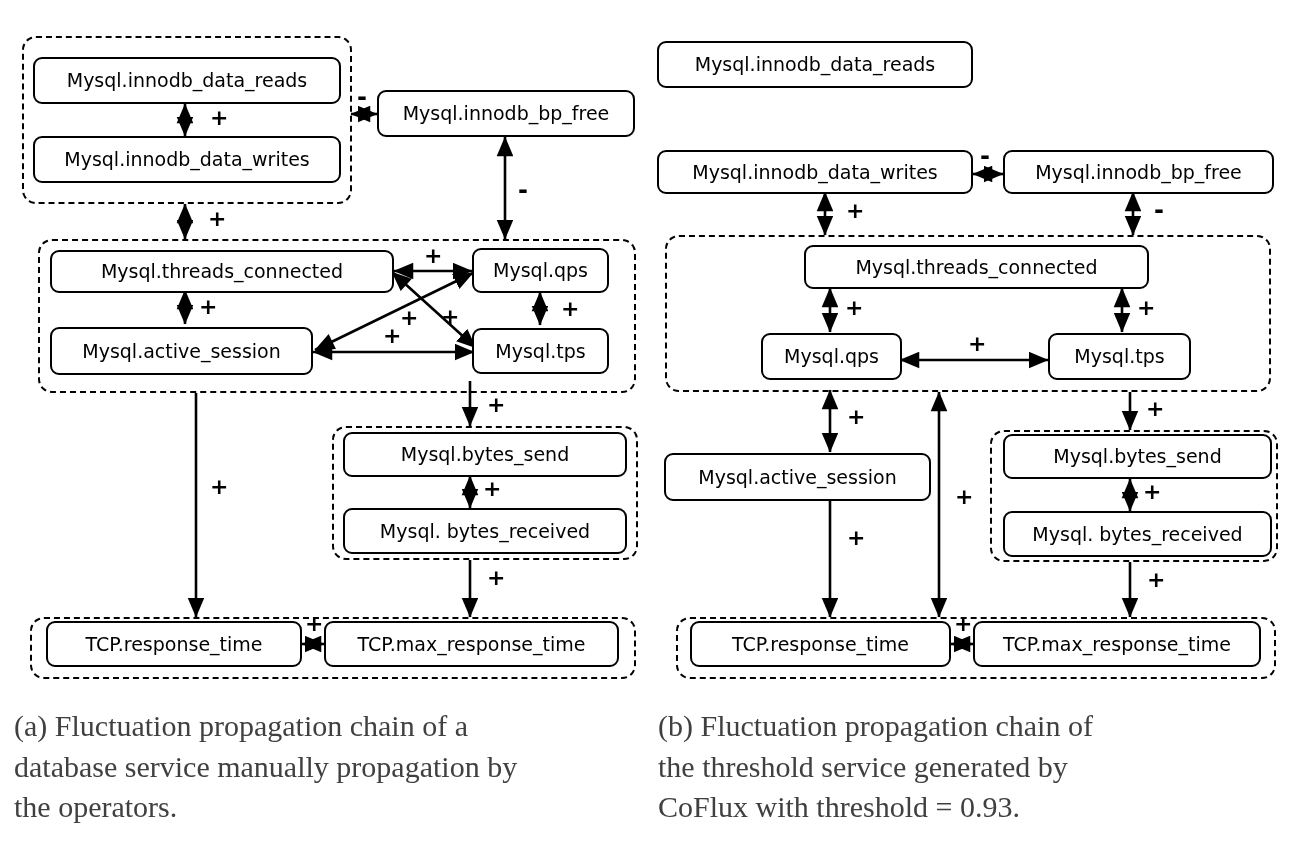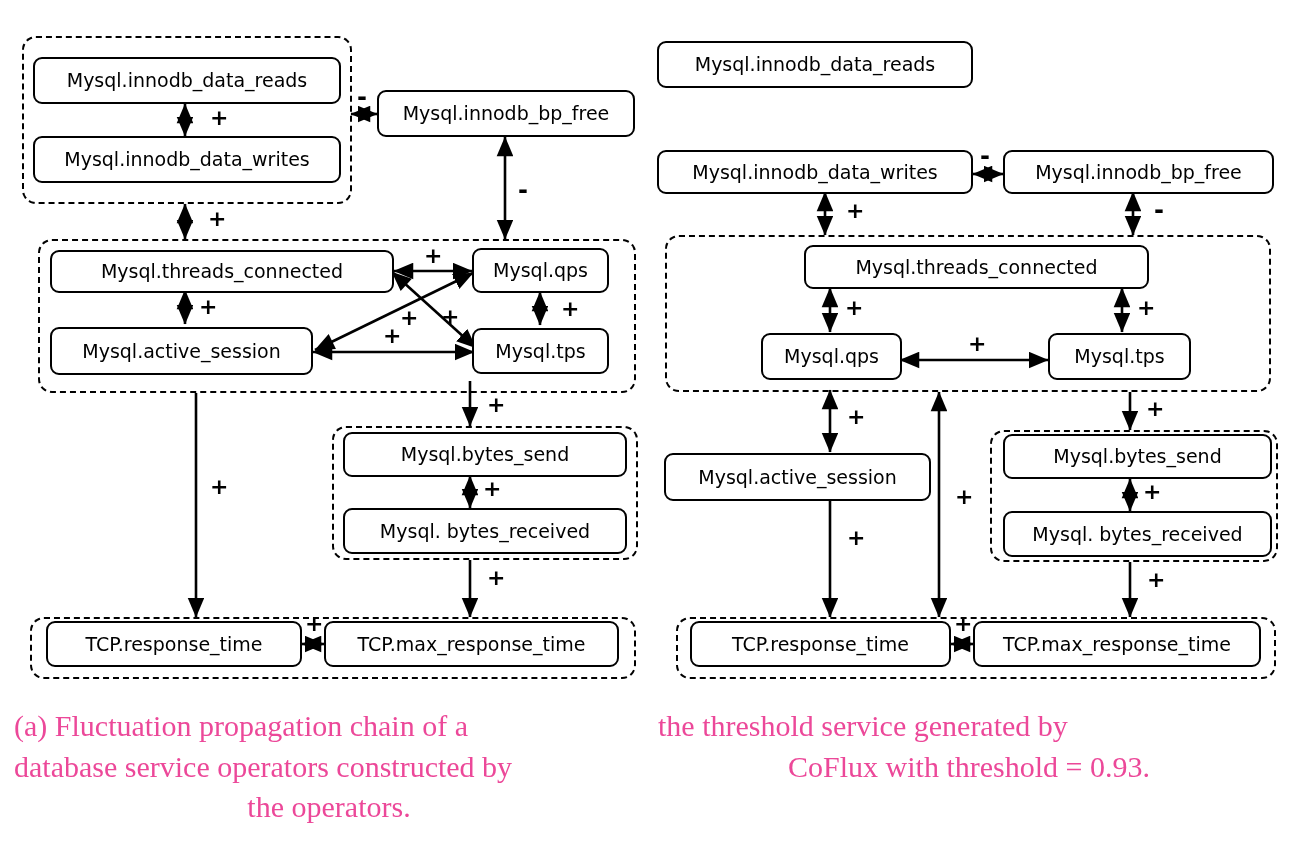--- a/index.html
+++ b/index.html
@@ -13,25 +13,25 @@
   .node{position:absolute;box-sizing:border-box;border:2px solid #000;border-radius:9px;
         background:#fff;display:flex;align-items:center;justify-content:center;
         font-size:19px;line-height:1;white-space:nowrap;z-index:3;}
   .group{position:absolute;box-sizing:border-box;border:2px dashed #000;border-radius:14px;
          background:transparent;z-index:1;}
   .sign{position:absolute;font-size:22px;font-weight:700;line-height:1;z-index:4;
         color:#000;font-family:"DejaVu Sans", sans-serif;}
   .sign.minus{font-size:24px;}
   .captions{position:absolute;left:0;top:700px;width:1295px;height:148px;}
   .cap{position:absolute;top:6px;font-family:"Liberation Serif", serif;
-       font-size:30px;line-height:1.35;text-align:justify;color:#ec4899;}
+       font-size:30px;line-height:1.35;text-align:justify;color:#404040;}
   #cap-a{left:14px;width:630px;}
   #cap-b{left:658px;width:622px;}
   .cap p{margin:0;}
-  .cap .lastline{text-align:center;}
+  .cap .lastline{text-align:left;}
 </style>
 </head>
 <body>
 
 <div class="figure">
 
   <div class="panel" id="panel-a">
 
     <svg class="wires" viewBox="0 0 655 700">
       <defs>
@@ -178,22 +178,23 @@
     <div class="sign" style="left:315px;top:486px;">+</div>
     <div class="sign" style="left:506px;top:398px;">+</div>
     <div class="sign" style="left:503px;top:481px;">+</div>
     <div class="sign" style="left:507px;top:569px;">+</div>
     <div class="sign" style="left:314px;top:613px;">+</div>
   </div>
 
   <div class="captions">
     <div class="cap" id="cap-a">
       <p>(a)  Fluctuation  propagation  chain  of  a</p>
-      <p>database service operators constructed by</p>
+      <p>database service manually propagation by</p>
       <p class="lastline">the operators.</p>
     </div>
     <div class="cap" id="cap-b">
+      <p>(b)  Fluctuation  propagation  chain  of</p>
       <p>the   threshold   service   generated   by</p>
       <p class="lastline">CoFlux with threshold = 0.93.</p>
     </div>
   </div>
 
 </div>
 
 </body></html>

